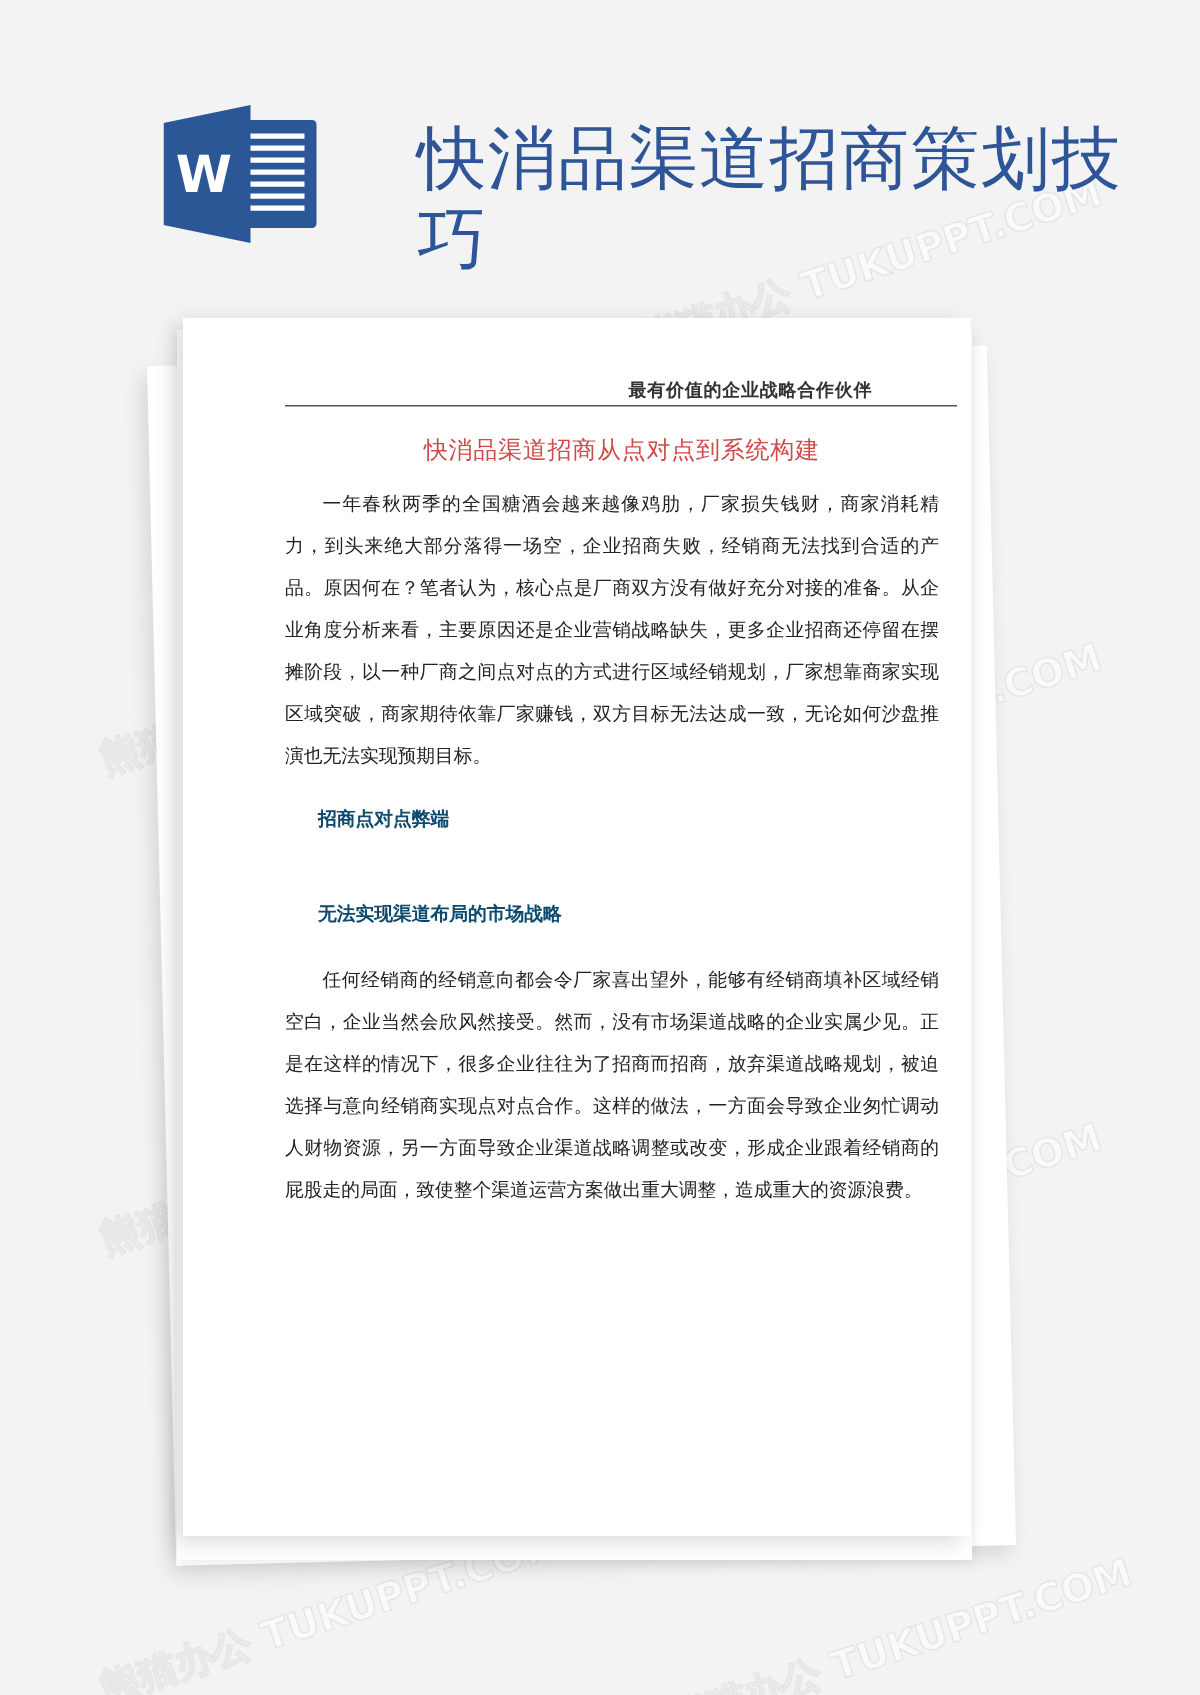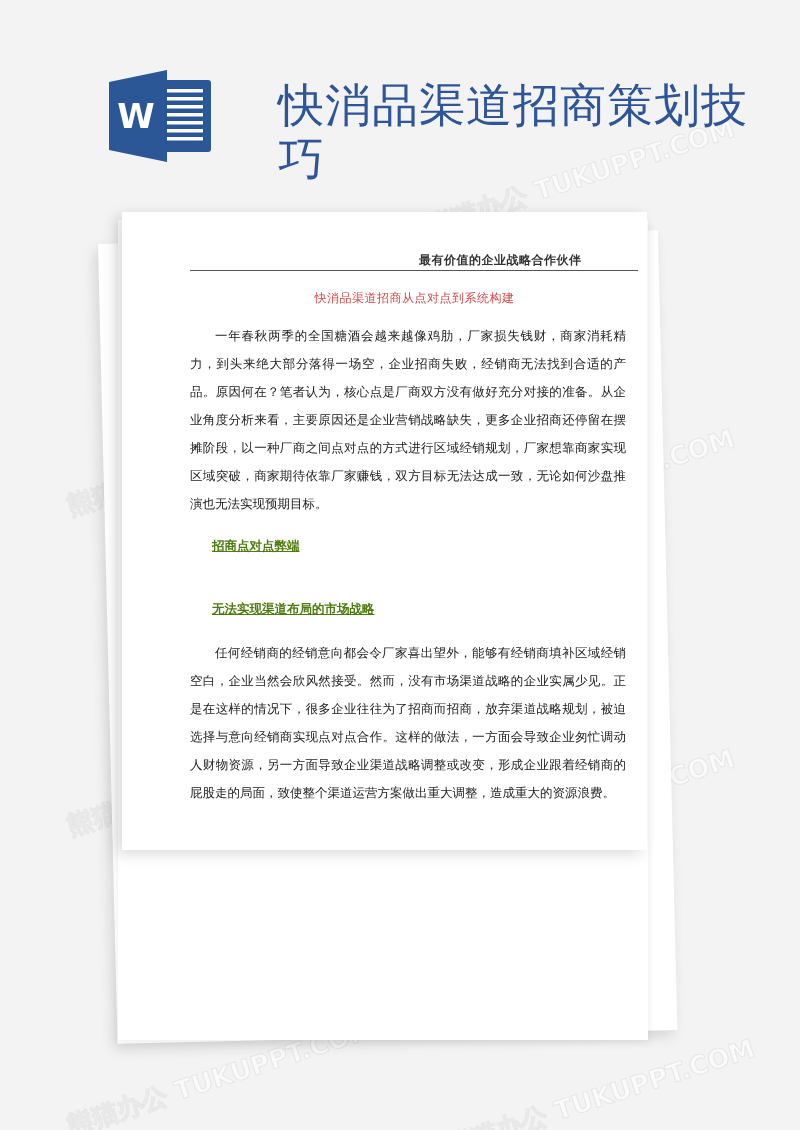--- a/index.html
+++ b/index.html
@@ -24,44 +24,43 @@
     .sheet-back {
       position: absolute; left: 98px; top: 244px; width: 560px; height: 800px;
       background: #fff; transform: rotate(-1.4deg); transform-origin: 0 0;
       box-shadow: -4px 6px 14px rgba(0,0,0,0.12);
     }
     .sheet-mid {
       position: absolute; left: 118px; top: 220px; width: 530px; height: 820px;
       background: #fff; box-shadow: 0 2px 8px rgba(0,0,0,0.08);
     }
     .page {
-      position: absolute; left: 122px; top: 212px; width: 525px; height: 638px;
+      position: absolute; left: 122px; top: 212px; width: 525px; height: 812px;
       background: #fff; box-shadow: -6px 4px 14px rgba(0,0,0,0.14);
     }
     .header-text {
       position: absolute; left: 297px; top: 40px;
       font-family: "DejaVu Sans", sans-serif; font-weight: bold;
       font-size: 12px; color: #333; letter-spacing: 0.5px;
     }
     .header-rule {
       position: absolute; left: 68px; top: 58px; width: 448px; height: 1px; background: #555;
     }
     .article-title {
       position: absolute; left: 0; top: 78px; width: 100%; text-align: center;
-      font-size: 12px; color: #d04a4a; letter-spacing: 0.5px; padding-left: 60px; box-sizing: border-box;
+      font-size: 16px; color: #d04a4a; letter-spacing: 0.5px; padding-left: 60px; box-sizing: border-box;
     }
     .body { position: absolute; left: 68px; top: 110px; width: 448px; }
     .para {
       font-size: 12.5px; line-height: 28px; color: #222; text-align: justify;
       text-indent: 2em; margin: 0 12px 12px 0;
     }
     .sub {
-      font-size: 12.5px; color: #4d7c0f; font-weight: bold; margin: 0; padding-left: 22px;
+      font-size: 12.5px; color: #0c4a6e; font-weight: bold; margin: 0; padding-left: 22px;
       line-height: 28px;
-      text-decoration: underline;
     }
     .sub.first { margin-top: 14px; }
     .sub.second { margin-top: 35px; margin-bottom: 16px; }
   </style>
 </head>
 <body>
 
 <div class="watermark" style="left:420px;top:160px;">熊猫办公 TUKUPPT.COM</div>
 <div class="watermark" style="left:60px;top:440px;">熊猫办公 TUKUPPT.COM</div>
 <div class="watermark" style="left:420px;top:470px;">熊猫办公 TUKUPPT.COM</div>

